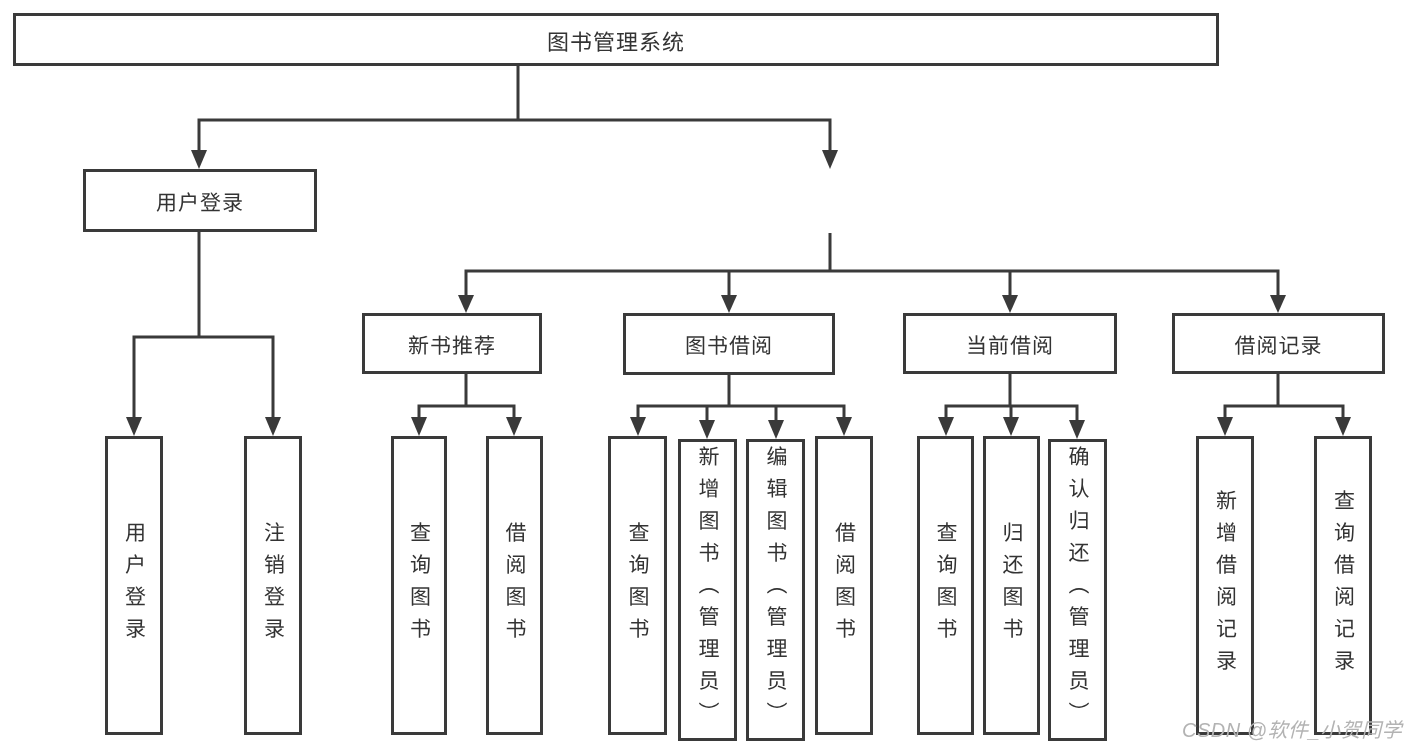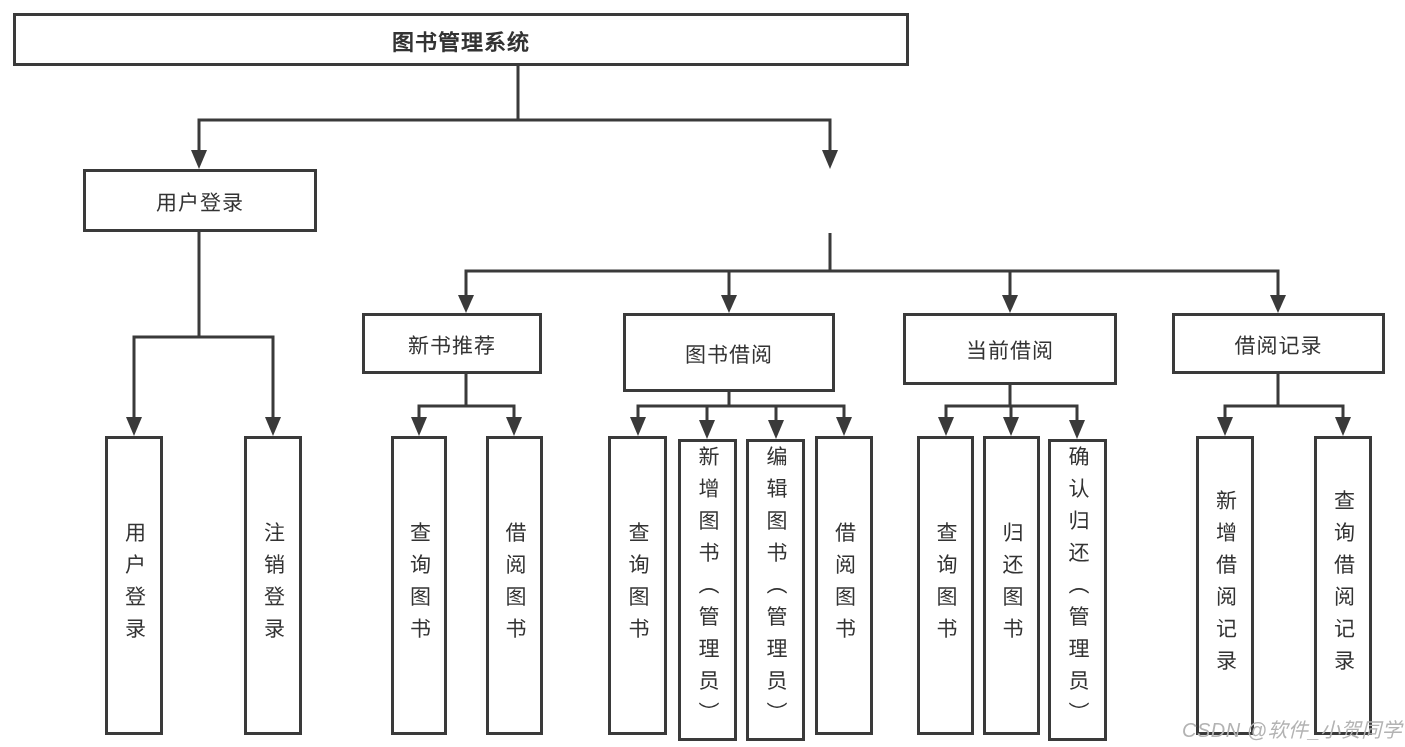--- a/index.html
+++ b/index.html
@@ -102,27 +102,27 @@
       <polygon points="768,420 784,420 776,439"></polygon>
       <polygon points="836,417 852,417 844,436"></polygon>
       <polygon points="938,417 954,417 946,436"></polygon>
       <polygon points="1003,417 1019,417 1011,436"></polygon>
       <polygon points="1069,420 1085,420 1077,439"></polygon>
       <polygon points="1217,417 1233,417 1225,436"></polygon>
       <polygon points="1335,417 1351,417 1343,436"></polygon>
     </g>
   </svg>
 
-  <div class="box hbox root" style="left:13px; top:13px; width:896px; height:53px;font-weight:bold;">图书管理系统</div>
+  <div class="box hbox root" style="left:13px; top:13px; width:1206px; height:53px;">图书管理系统</div>
 
   <div class="box hbox" style="left:83px; top:169px; width:234px; height:63px;">用户登录</div>
 
   <div class="box hbox" style="left:362px; top:313px; width:180px; height:61px;">新书推荐</div>
-  <div class="box hbox" style="left:623px; top:313px; width:212px; height:79px;">图书借阅</div>
-  <div class="box hbox" style="left:903px; top:313px; width:214px; height:72px;">当前借阅</div>
+  <div class="box hbox" style="left:623px; top:313px; width:212px; height:62px;">图书借阅</div>
+  <div class="box hbox" style="left:903px; top:313px; width:214px; height:61px;">当前借阅</div>
   <div class="box hbox" style="left:1172px; top:313px; width:213px; height:61px;text-align:center;">借阅记录</div>
 
   <div class="box vbox" style="left:105px; top:436px; width:58px; height:299px;">用户登录</div>
   <div class="box vbox" style="left:244px; top:436px; width:58px; height:299px;">注销登录</div>
 
   <div class="box vbox" style="left:391px; top:436px; width:56px; height:299px;">查询图书</div>
   <div class="box vbox" style="left:486px; top:436px; width:57px; height:299px;">借阅图书</div>
 
   <div class="box vbox" style="left:608px; top:436px; width:59px; height:299px;">查询图书</div>
   <div class="box vbox" style="left:678px; top:439px; width:59px; height:302px;">新增图书（管理员）</div>

